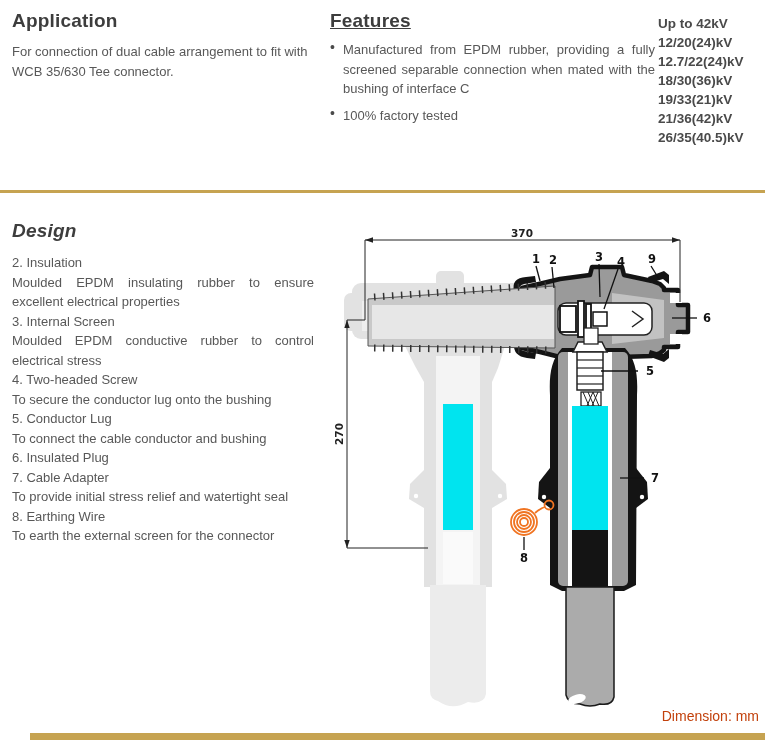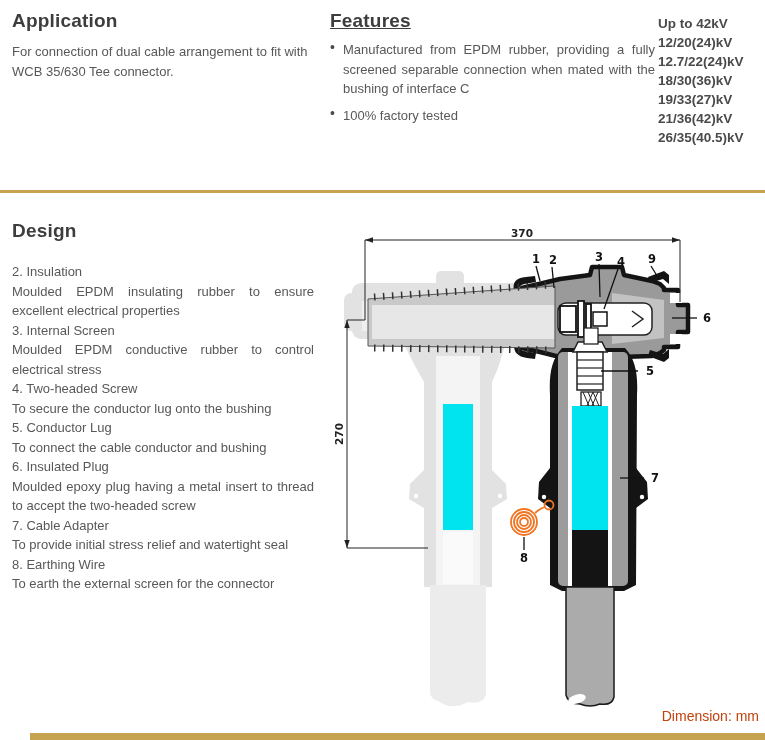--- a/index.html
+++ b/index.html
@@ -15,21 +15,21 @@
   #features .h-title{margin:0 0 8px 0;text-decoration:underline;}
   .feature-item{position:relative;padding-left:13px;margin-bottom:7px;}
   .feature-item::before{content:"\2022";position:absolute;left:0;top:-2px;color:#4a4a4a;font-size:14px;}
   #ratings{position:absolute;left:658px;top:14px;width:104px;}
   .rating-line{font-size:13.5px;font-weight:bold;color:#4a4a4a;line-height:19px;white-space:nowrap;}
   
   #divider{position:absolute;left:0;top:190px;width:765px;height:3px;}
   #bottom-bar{position:absolute;left:30px;top:733px;width:735px;height:7px;}
   
   #design{position:absolute;left:12px;top:220px;width:302px;}
-  #design .h-title{margin:0 0 20px 0;}
+  #design .h-title{margin:0 0 11px 0;font-style:italic;}
   .design-label{font-size:13px;line-height:19.5px;color:#585858;}
   .design-desc{font-size:13px;line-height:19.5px;color:#585858;text-align:justify;}
   
   #diagram-wrap{position:absolute;left:325px;top:226px;width:440px;height:487px;}
   #dim-note{position:absolute;right:6px;top:708px;font-size:14px;color:#c2410c;}
   svg text.callout{font-family:"DejaVu Sans","Liberation Sans",sans-serif;font-size:11.5px;font-weight:bold;fill:#111;}
   svg text.dim{font-family:"DejaVu Sans","Liberation Sans",sans-serif;font-size:10.5px;font-weight:bold;fill:#222;}
 </style>
 </head>
 <body>
@@ -45,21 +45,21 @@
     <div class="h-title">Features</div>
     <div class="feature-item body-text just">Manufactured from EPDM rubber, providing a fully screened separable connection when mated with the bushing of interface C</div>
     <div class="feature-item body-text">100% factory tested</div>
   </div>
 
   <div id="ratings">
     <div class="rating-line">Up to 42kV</div>
     <div class="rating-line">12/20(24)kV</div>
     <div class="rating-line">12.7/22(24)kV</div>
     <div class="rating-line">18/30(36)kV</div>
-    <div class="rating-line">19/33(27)kV</div>
+    <div class="rating-line">19/33(21)kV</div>
     <div class="rating-line">21/36(42)kV</div>
     <div class="rating-line">26/35(40.5)kV</div>
   </div>
 
   <div id="divider" style="background:#C6A351"></div>
 
   <div id="design">
     <div class="h-title">Design</div>
     <div>
       <div>
@@ -73,21 +73,20 @@
       <div>
         <div class="design-label">4. Two-headed Screw</div>
         <div class="design-desc">To secure the conductor lug onto the bushing</div>
       </div>
       <div>
         <div class="design-label">5. Conductor Lug</div>
         <div class="design-desc">To connect the cable conductor and bushing</div>
       </div>
       <div>
         <div class="design-label">6. Insulated Plug</div>
-        <div class="design-desc">Moulded epoxy plug having a metal insert to thread to accept the two-headed screw</div>
       </div>
       <div>
         <div class="design-label">7. Cable Adapter</div>
         <div class="design-desc">To provide initial stress relief and watertight seal</div>
       </div>
       <div>
         <div class="design-label">8. Earthing Wire</div>
         <div class="design-desc">To earth the external screen for the connector</div>
       </div>
     </div>

